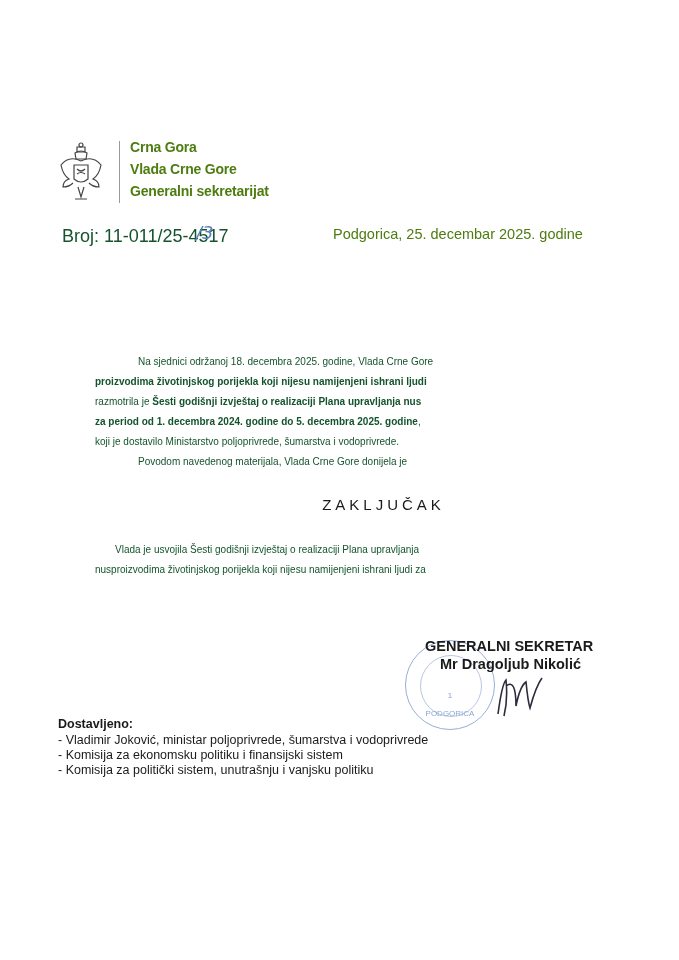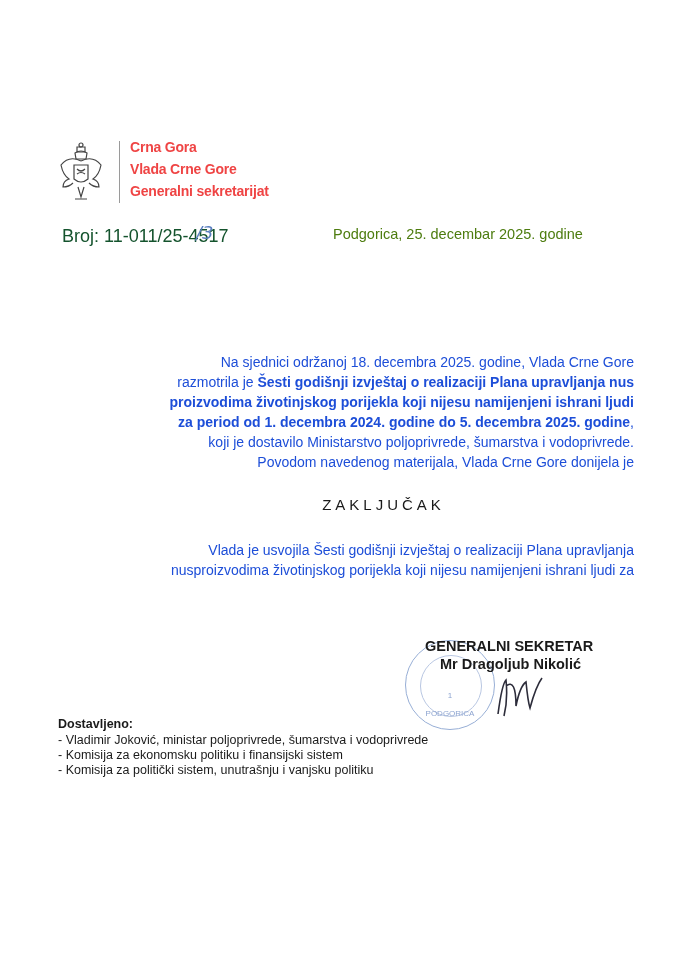--- a/index.html
+++ b/index.html
@@ -1,29 +1,29 @@
 <!DOCTYPE html>
 <html><head>
 <meta charset="utf-8">
 <style>
   html, body { margin: 0; padding: 0; background: #ffffff; }
   body { width: 679px; height: 960px; position: relative; overflow: hidden;
          font-family: "Liberation Sans", sans-serif; color: #1a1a1a; }
   .abs { position: absolute; }
   .crest { left: 58px; top: 141px; width: 46px; height: 62px; }
   .vline { left: 119px; top: 141px; width: 1px; height: 62px; background: #9a9a9a; }
-  .hdr { left: 130px; font-size: 14px; font-weight: bold; color: #ef4444; letter-spacing: -0.2px; }
+  .hdr { left: 130px; font-size: 14px; font-weight: bold; color: #4d7c0f; letter-spacing: -0.2px; }
   .hdr1 { top: 139px; } .hdr2 { top: 161px; } .hdr3 { top: 183px; }
   .broj { left: 62px; top: 226px; font-size: 18px; color: #14532d; }
   .slash { left: 196px; top: 222px; font-size: 18px; color: #5a7fbf; font-family: "DejaVu Sans", sans-serif; font-style: italic; }
   .date { left: 333px; top: 226px; font-size: 14.5px; color: #4d7c0f; }
-  .body { left: 88px; width: 546px; font-size: 14px; line-height: 20px; color: #1d4ed8; }
+  .body { left: 95px; width: 546px; font-size: 10px; line-height: 20px; color: #14532d; }
   .p1 { top: 352px; text-align: justify; }
   .p1 .indent { display: inline-block; width: 43px; }
-  .line { display: block; white-space: nowrap; text-align: right; }
+  .line { display: block; white-space: nowrap; }
   b { font-weight: bold; }
   .zak { left: 0; width: 679px; top: 496px; text-align: center; font-size: 15px; font-weight: normal; letter-spacing: 4px; margin-left: 44px; }
   .p2 { top: 540px; }
   .sig1 { left: 425px; top: 638px; font-size: 14.5px; font-weight: bold; }
   .sig2 { left: 440px; top: 656px; font-size: 14.5px; font-weight: bold; }
   .stamp { left: 405px; top: 640px; width: 88px; height: 88px; border-radius: 50%;
            border: 1.5px solid #7d9acb; opacity: 0.8; }
   .stamp-inner { position: absolute; left: 14px; top: 14px; width: 60px; height: 60px; border-radius: 50%; border: 1px solid #a6b8da; }
   .stamp-txt { position:absolute; left:0; width:88px; text-align:center; font-size:8px; color:#6f8cc4; }
   .signature { left: 492px; top: 666px; width: 60px; height: 60px; }
@@ -49,22 +49,22 @@
 <div class="abs hdr hdr1">Crna Gora</div>
 <div class="abs hdr hdr2">Vlada Crne Gore</div>
 <div class="abs hdr hdr3">Generalni sekretarijat</div>
 
 <div class="abs broj">Broj: 11-011/25-4517</div>
 <div class="abs slash">/3</div>
 <div class="abs date">Podgorica, 25. decembar 2025. godine</div>
 
 <div class="abs body p1">
   <span class="line"><span class="indent"></span><span>Na sjednici održanoj 18. decembra 2025. godine, Vlada Crne Gore</span></span>
+  <span class="line"><b>proizvodima životinjskog porijekla koji nijesu namijenjeni ishrani ljudi</b></span>
   <span class="line"><span>razmotrila je </span><b>Šesti godišnji izvještaj o realizaciji Plana upravljanja nus</b></span>
-  <span class="line"><b>proizvodima životinjskog porijekla koji nijesu namijenjeni ishrani ljudi</b></span>
   <span class="line"><b>za period od 1. decembra 2024. godine do 5. decembra 2025. godine</b><span>,</span></span>
   <span class="line">koji je dostavilo Ministarstvo poljoprivrede, šumarstva i vodoprivrede.</span>
   <span class="line"><span class="indent"></span><span>Povodom navedenog materijala, Vlada Crne Gore donijela je</span></span>
 </div>
 
 <div class="abs zak">ZAKLJUČAK</div>
 
 <div class="abs body p2">
   <span class="line"><span class="indent" style="display:inline-block;width:20px"></span><span>Vlada je usvojila Šesti godišnji izvještaj o realizaciji Plana upravljanja</span></span>
   <span class="line">nusproizvodima životinjskog porijekla koji nijesu namijenjeni ishrani ljudi za</span>

